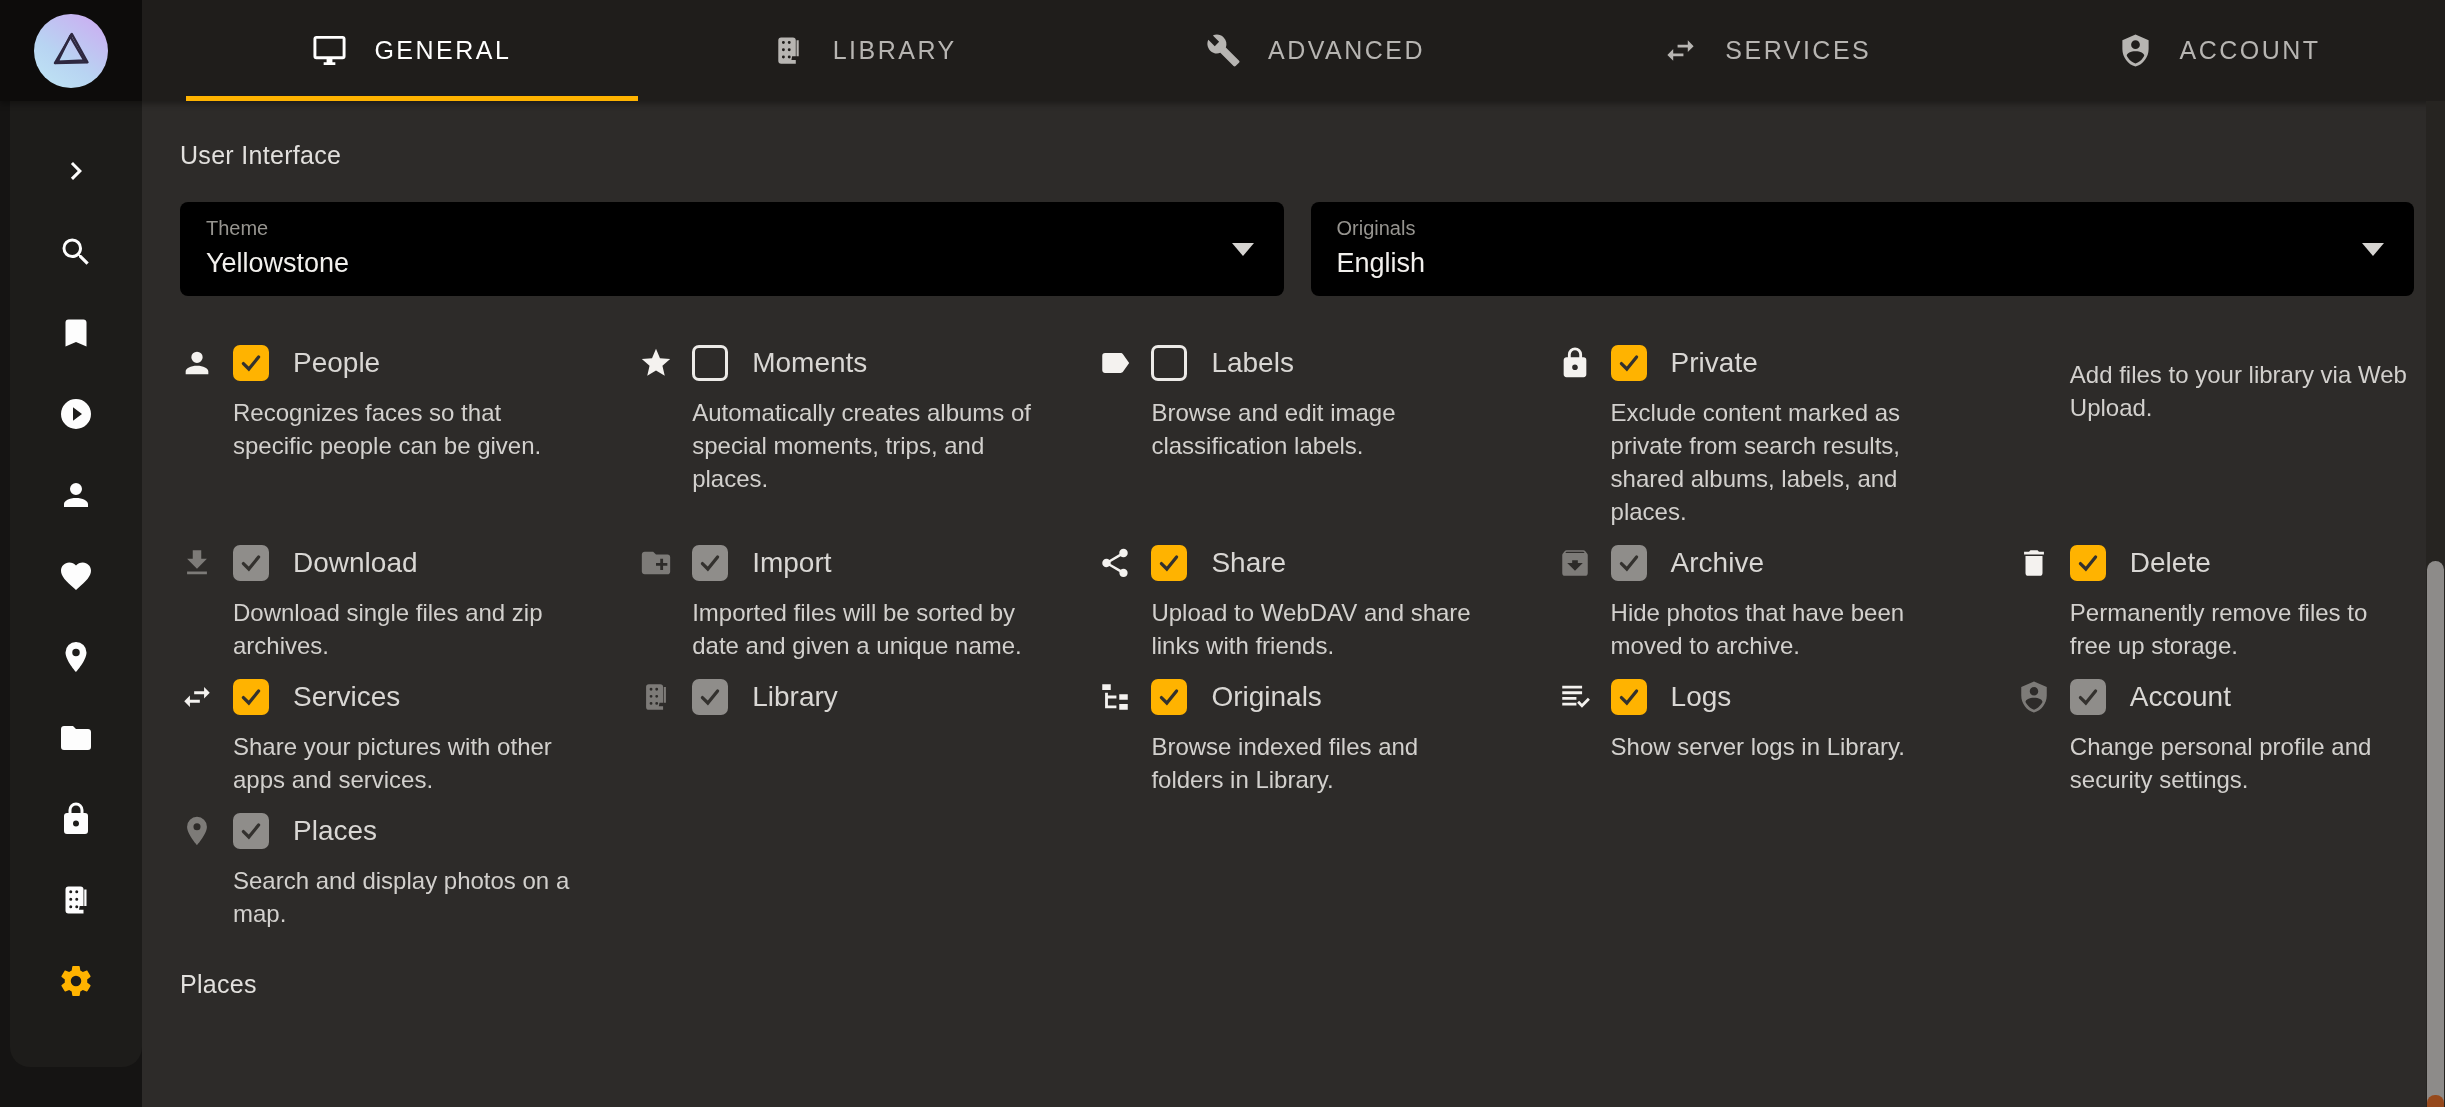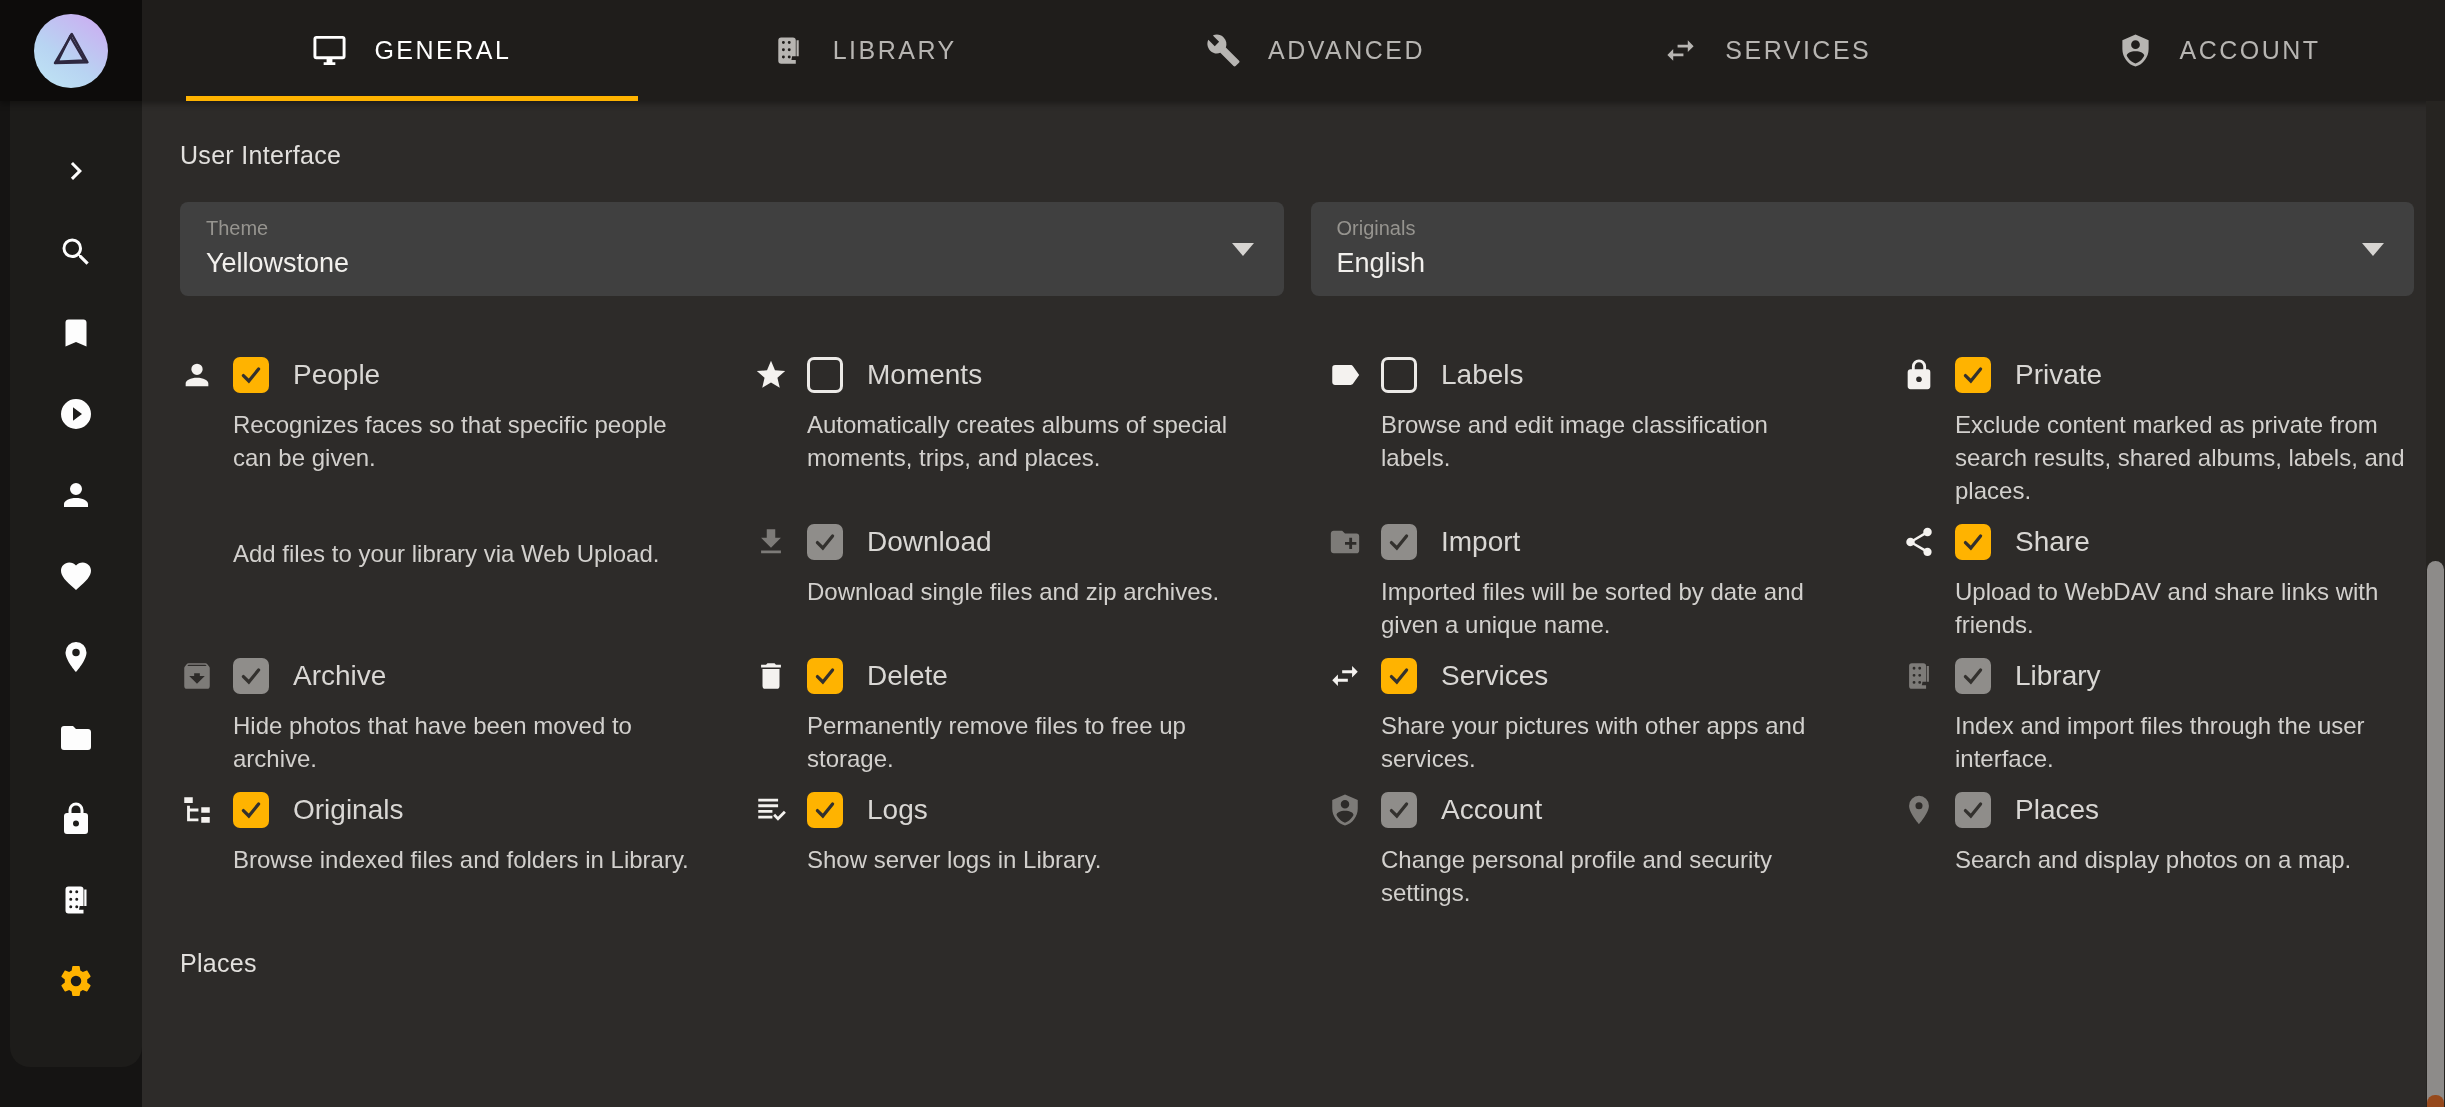--- a/index.html
+++ b/index.html
@@ -65,36 +65,36 @@
   .main {
     position: absolute; top: 101px; left: 142px; right: 0; bottom: 0;
     padding: 0 31px 0 38px;
   }
   .section-title {
     font-size: 25px; font-weight: 400; color: #e2e0dd;
     margin-top: 40px; letter-spacing: .3px;
   }
   .selects-row { display: flex; gap: 27px; margin-top: 32px; }
   .select-field {
-    flex: 1; height: 94px; background: #404040; border-radius: 8px;
+    flex: 1; height: 94px; background: #000000; border-radius: 8px;
     padding: 15px 26px; position: relative; cursor: pointer;
   }
   .select-label { font-size: 20px; color: #96948f; }
   .select-value { font-size: 27px; color: #f2f0ed; margin-top: 8px; }
   .select-caret {
     position: absolute; right: 30px; top: 41px;
     width: 0; height: 0;
     border-left: 11px solid transparent; border-right: 11px solid transparent;
     border-top: 13px solid #d6d4d1;
   }
 
   
   .features-grid {
-    display: grid; grid-template-columns: repeat(4, 1fr);
-    column-gap: 62px; margin-top: 60px;
+    display: grid; grid-template-columns: repeat(5, 1fr);
+    column-gap: 62px; margin-top: 48px;
   }
   .feature { margin-bottom: 16px; }
   .feature-head { display: flex; align-items: center; height: 38px; }
   .feature-icon { width: 38px; display: flex; align-items: center; flex: none; }
   .feature-icon svg { width: 34px; height: 34px; fill: #f4f2ef; }
   .feature.muted .feature-icon svg { fill: #7d7b78; }
   .checkbox {
     width: 36px; height: 36px; border-radius: 7px; margin-left: 15px;
     flex: none; cursor: pointer;
     display: flex; align-items: center; justify-content: center;
@@ -444,21 +444,20 @@
               <path d="M7,3H15A2,2 0 0,1 17,5V16H14.5L14,18.5H17V21H7A2,2 0 0,1 5,19V5A2,2 0 0,1 7,3M8.5,5.5A1,1 0 0,0 7.5,6.5A1,1 0 0,0 8.5,7.5A1,1 0 0,0 9.5,6.5A1,1 0 0,0 8.5,5.5M12.5,5.5A1,1 0 0,0 11.5,6.5A1,1 0 0,0 12.5,7.5A1,1 0 0,0 13.5,6.5A1,1 0 0,0 12.5,5.5M8.5,10.5A1,1 0 0,0 7.5,11.5A1,1 0 0,0 8.5,12.5A1,1 0 0,0 9.5,11.5A1,1 0 0,0 8.5,10.5M12.5,10.5A1,1 0 0,0 11.5,11.5A1,1 0 0,0 12.5,12.5A1,1 0 0,0 13.5,11.5A1,1 0 0,0 12.5,10.5M8.5,15.5A1,1 0 0,0 7.5,16.5A1,1 0 0,0 8.5,17.5A1,1 0 0,0 9.5,16.5A1,1 0 0,0 8.5,15.5M12.5,15.5A1,1 0 0,0 11.5,16.5A1,1 0 0,0 12.5,17.5A1,1 0 0,0 13.5,16.5A1,1 0 0,0 12.5,15.5M19,16V5H17.5V16H19Z"></path>
             </svg>
           </span>
           <span class="checkbox on-muted">
             <svg viewBox="0 0 24 24">
               <path d="M5 12.5 L10 17.5 L19 6.5" fill="none" stroke="#33312e" stroke-width="3" stroke-linecap="round"></path>
             </svg>
           </span>
           <span class="feature-label">Library</span>
         </div>
-        <div class="feature-desc">Index and import files through the user interface.</div>
       </div>
       <div class="feature">
         <div class="feature-head">
           <span class="feature-icon">
             <svg viewBox="0 0 24 24">
               <path d="M3,3H9V7H3V3M15,10H21V14H15V10M15,17H21V21H15V17M13,13H7V18H13V20H7L5,20V9H7V11H13V13Z"></path>
             </svg>
           </span>
           <span class="checkbox on-accent">
             <svg viewBox="0 0 24 24">

